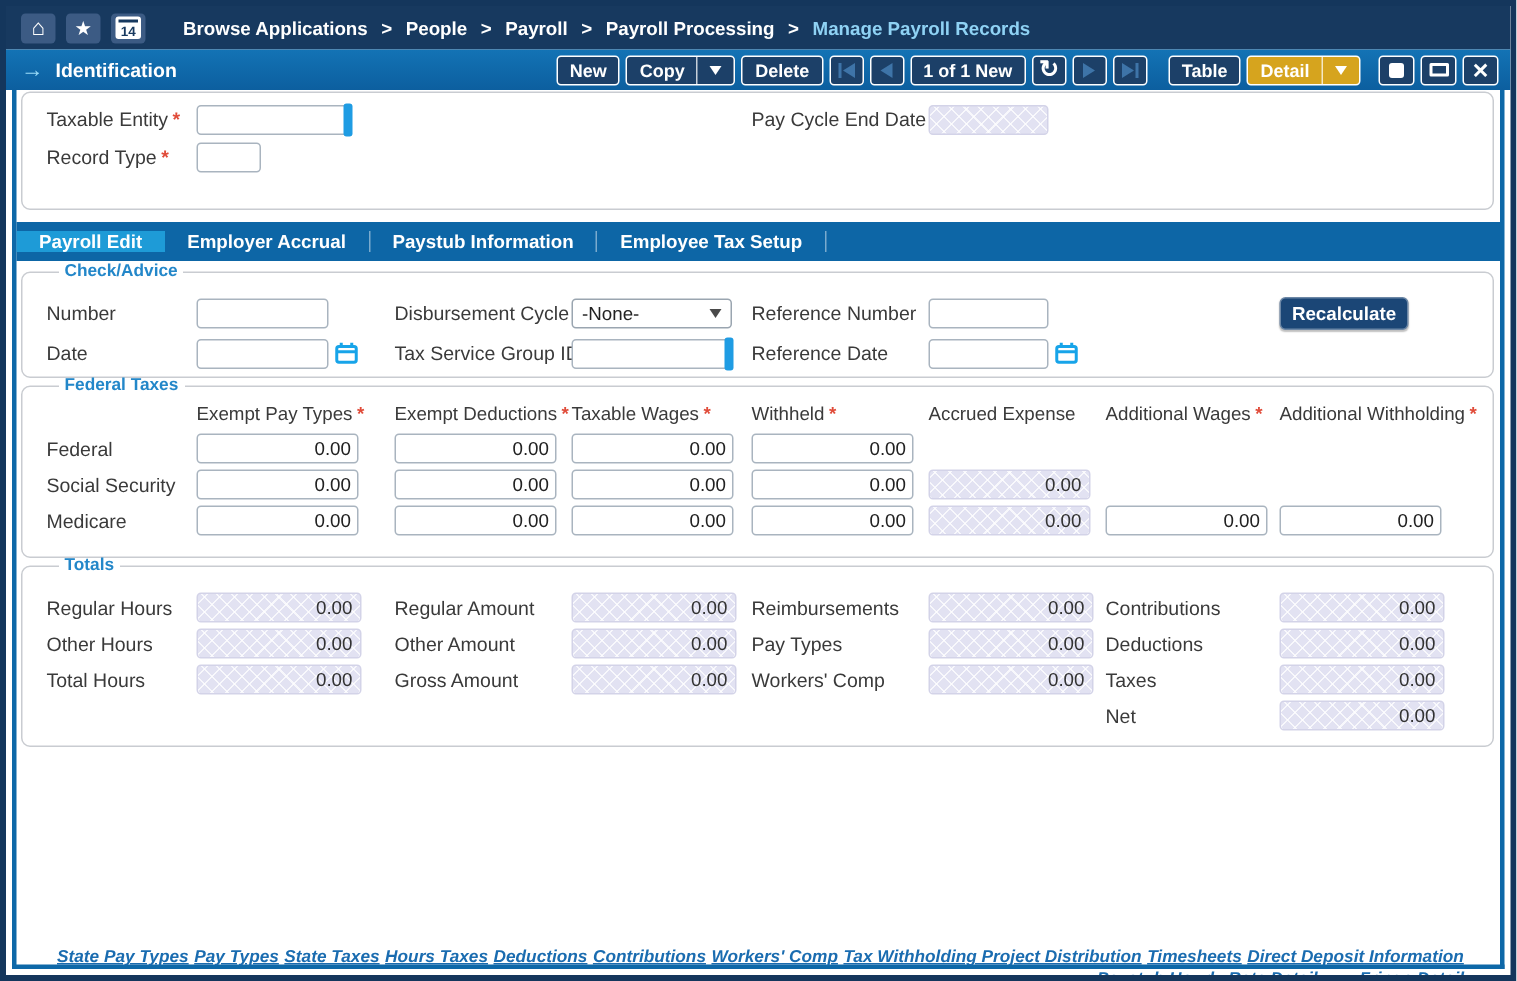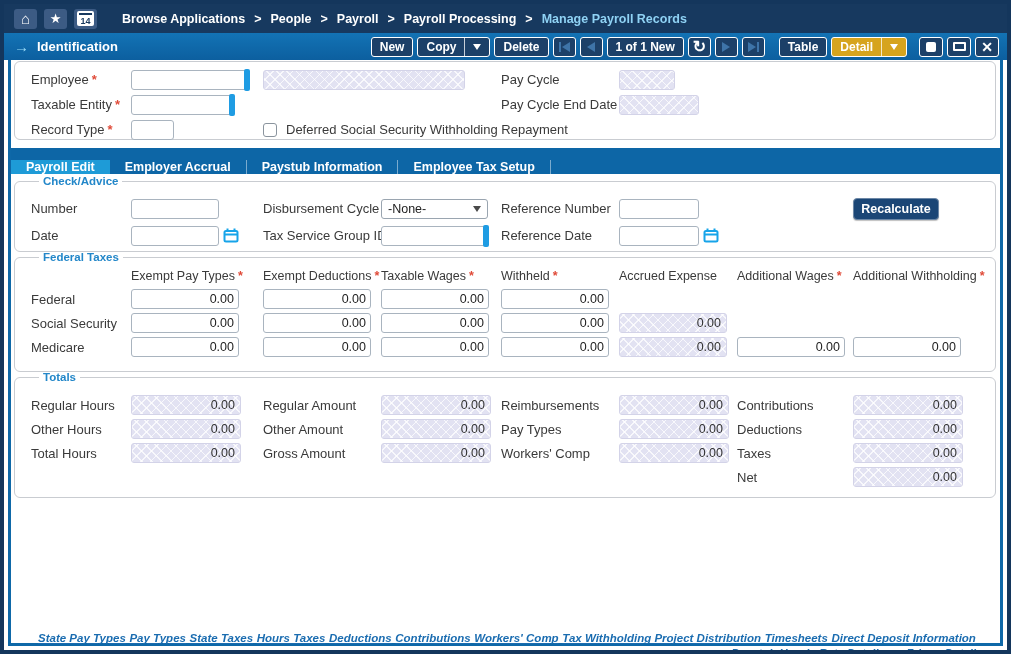--- a/index.html
+++ b/index.html
@@ -85,21 +85,21 @@
   .sel .scaret{width:0;height:0;border-left:4px solid transparent;border-right:4px solid transparent;
     border-top:6px solid #4a4a4a;}
   .cbx{width:14px;height:14px;border:1px solid #8A949E;border-radius:3px;background:#fff;
     display:inline-block;cursor:pointer;}
   
   .id-panel{position:absolute;left:10px;top:57px;width:982px;height:79px;
     border:1px solid #C9CCD1;border-radius:6px;background:#fff;padding:5px 0 0 16px;}
   .id-panel .g{height:25px;}
   
   .tabbar{position:absolute;left:7px;top:144px;width:989px;height:26px;background:#0D66A6;
-    display:flex;align-items:flex-end;}
+    display:flex;align-items:center;}
   .tab{display:flex;align-items:center;padding:0 15px;color:#fff;font-weight:700;
     font-size:12.5px;border-right:1px solid rgba(255,255,255,.45);cursor:pointer;white-space:nowrap;}
   .tab.active{background:#1E9BD7;border-right:none;}
   
   fieldset{position:absolute;left:10px;width:982px;border:1px solid #C9CCD1;border-radius:6px;
     margin:0;background:#fff;}
   legend{color:#2387C9;font-weight:700;font-size:11.5px;padding:0 4px;margin-left:8px;}
   fieldset.check{top:171px;height:77px;padding:8px 0 0 16px;}
   fieldset.check .g{height:27px;}
   fieldset.fed{top:247px;height:121px;padding:2px 0 0 16px;}
@@ -203,56 +203,36 @@
         <span class="x-glyph">✕</span>
       </div>
     </div>
   </div>
 
   <div class="frame"></div>
 
   <div class="id-panel">
     <div class="g">
       <span class="lbl" style="grid-column:1">
-        <span>Employee</span><span class="req">*</span>
-      </span>
-      <span class="lkp w118" style="grid-column:2">
-        <input class="fld" value="" style="">
-        <span class="bar"></span>
-      </span>
-      <div class="dis w202" style="grid-column:3/5;justify-self:start">
-        <span></span>
-      </div>
-      <span class="lbl" style="grid-column:5">Pay Cycle</span>
-      <div class="dis w56" style="grid-column:6;justify-self:start">
-        <span></span>
-      </div>
-    </div>
-    <div class="g">
-      <span class="lbl" style="grid-column:1">
         <span>Taxable Entity</span><span class="req">*</span>
       </span>
       <span class="lkp w103" style="grid-column:2">
         <input class="fld" value="" style="">
         <span class="bar"></span>
       </span>
       <span class="lbl" style="grid-column:5">Pay Cycle End Date</span>
       <div class="dis w80" style="grid-column:6;justify-self:start">
         <span></span>
       </div>
     </div>
     <div class="g">
       <span class="lbl" style="grid-column:1">
         <span>Record Type</span><span class="req">*</span>
       </span>
       <input class="fld w43" style="grid-column: 2;" value="">
-      <span style="grid-column:3/9;display:flex;align-items:center;gap:9px">
-        <span class="cbx"></span>
-        <span class="lbl">Deferred Social Security Withholding Repayment</span>
-      </span>
     </div>
   </div>
 
   <div class="tabbar">
     <div class="tab active">Payroll Edit</div>
     <div class="tab">Employer Accrual</div>
     <div class="tab">Paystub Information</div>
     <div class="tab">Employee Tax Setup</div>
   </div>
 

